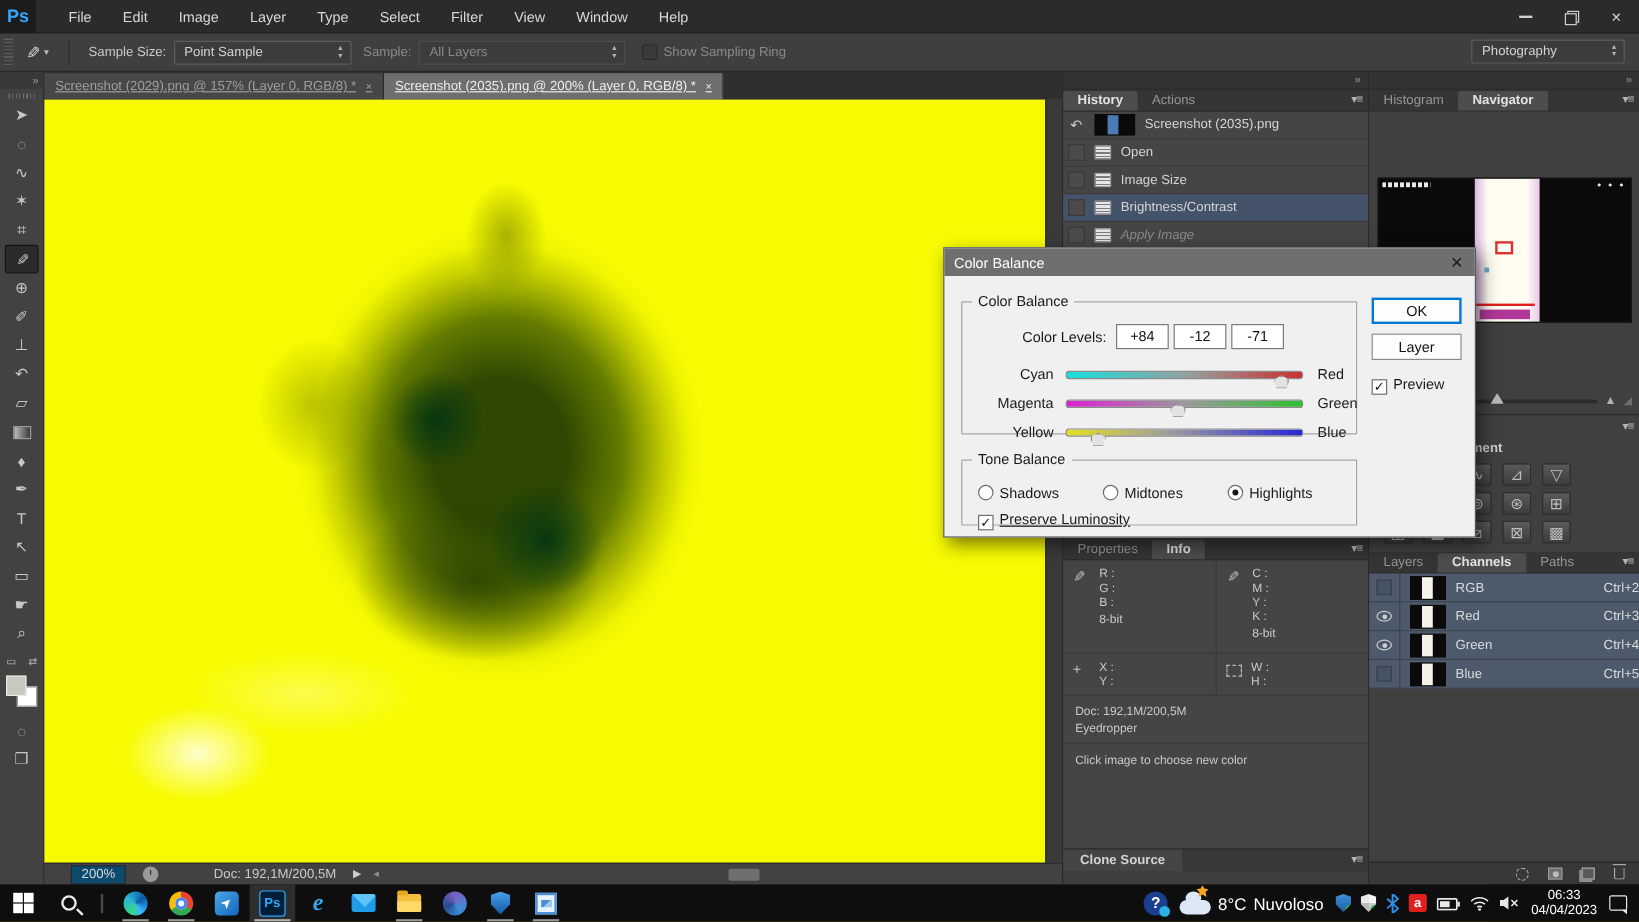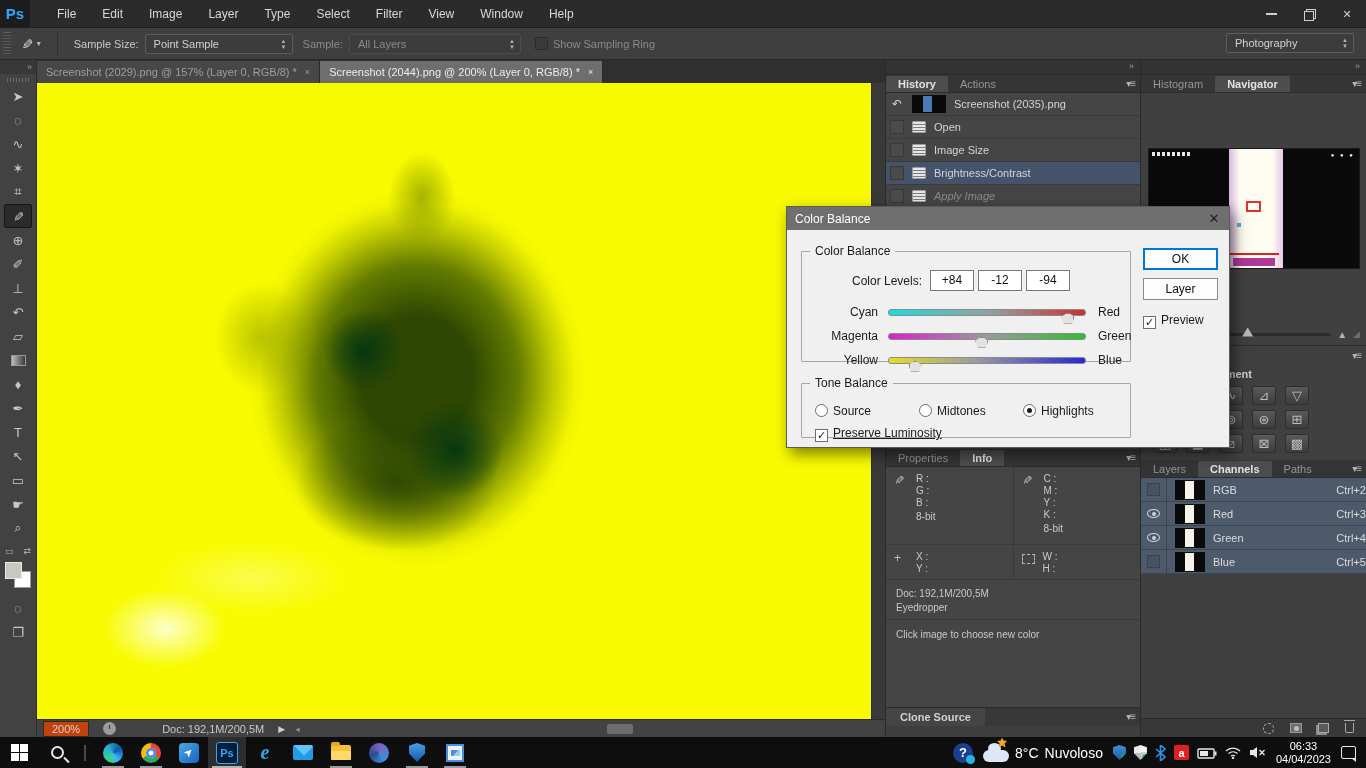--- a/index.html
+++ b/index.html
@@ -42,38 +42,38 @@
   .tool.sel { background:#2b2b2b; border:1px solid #161616; border-radius:2px; }
   .tool .rot { display:inline-block; transform:rotate(90deg); }
   .tool .grad-sq { width:15px; height:11px; background:linear-gradient(90deg,#bdbdbd,#3a3a3a); border:1px solid #9a9a9a; }
   .swatches { position:relative; width:26px; height:26px; margin-top:6px; }
   .swatch-fg { position:absolute; left:0; top:0; width:17px; height:17px; background:#c6cabe; border:1px solid #e8e8e8; z-index:2; }
   .swatch-bg { position:absolute; right:0; bottom:0; width:17px; height:17px; background:#ffffff; border:1px solid #9a9a9a; }
   .mini-swap { width:26px; display:flex; justify-content:space-between; color:#b5b5b5; font-size:9px; margin-top:6px; }
 
   
   .tabbar { position:absolute; left:37px; top:60px; width:848px; height:23px; background:#2f2f2f; display:flex; align-items:flex-end; }
-  .doc-tab { height:22px; display:flex; align-items:center; gap:8px; padding:0 9px; font-size:11px; background:#474747; color:#9e9e9e; border-right:1px solid #2a2a2a; }
+  .doc-tab { height:22px; display:flex; align-items:center; gap:8px; padding:0 9px; font-size:11px; background:#474747; color:#9e9e9e; border-right:1px solid #2a2a2a;text-decoration:underline; }
   .doc-tab.active { background:#6e6e6e; color:#ececec; }
   .tab-close { font-size:9px; color:inherit; }
   .canvas { position:absolute; left:37px; top:83px; width:834px; height:636px; cursor:crosshair;
     background-color:#f8fb00;
     background-image:
       radial-gradient(circle 52px at 326px 267px, rgba(4,54,17,0.95), rgba(4,54,17,0) 78%),
       radial-gradient(circle 62px at 418px 367px, rgba(4,54,17,0.95), rgba(4,54,17,0) 78%),
       radial-gradient(ellipse 120px 80px at 360px 400px, rgba(40,66,4,0.85), rgba(40,66,4,0) 85%),
       radial-gradient(ellipse 175px 195px at 380px 295px, rgba(38,64,3,0.96) 32%, rgba(58,88,0,0.78) 58%, rgba(118,138,0,0.38) 79%, rgba(190,200,0,0.14) 90%, rgba(190,200,0,0) 98%),
       radial-gradient(ellipse 60px 70px at 225px 255px, rgba(110,128,0,0.45), rgba(110,128,0,0) 80%),
       radial-gradient(ellipse 40px 55px at 385px 115px, rgba(95,115,0,0.55), rgba(95,115,0,0) 85%),
       radial-gradient(ellipse 85px 55px at 128px 545px, rgba(255,255,238,0.85), rgba(255,255,238,0) 72%),
       radial-gradient(ellipse 120px 45px at 215px 495px, rgba(252,253,140,0.55), rgba(252,253,140,0) 78%);
   }
   .vscroll { position:absolute; left:871px; top:83px; width:14px; height:636px; background:#3a3a3a; border-left:1px solid #2e2e2e; }
   .statusbar { position:absolute; left:37px; top:719px; width:848px; height:18px; background:#424242; border-top:1px solid #2c2c2c; display:flex; align-items:center; color:#c9c9c9; }
-  .zoom-box { background:#c2410c; border:1px solid #2a2a2a; padding:1px 8px; margin-left:6px; color:#d6d6d6; }
+  .zoom-box { background:#0c4a6e; border:1px solid #2a2a2a; padding:1px 8px; margin-left:22px; color:#d6d6d6; }
   .status-clock { width:13px; height:13px; border-radius:50%; background:#9a9a9a; margin-left:14px; position:relative; }
   .status-clock::after { content:""; position:absolute; left:6px; top:3px; width:1px; height:4px; background:#333; }
   .status-doc { margin-left:46px; }
   .status-arrow { margin-left:14px; color:#cfcfcf; font-size:9px; }
   .hscroll-left { margin-left:10px; color:#8f8f8f; font-size:9px; }
   .hscroll-thumb { position:absolute; left:570px; top:4px; width:26px; height:10px; background:#6e6e6e; border-radius:2px; }
 
   
   .dock-col { position:absolute; top:60px; height:677px; background:#3e3e3e; }
   .col-a { left:885px; width:255px; border-left:1px solid #2a2a2a; }
@@ -366,21 +366,21 @@
         <span>❐</span>
       </div>
   </div>
 
   <div class="tabbar">
     <div class="doc-tab">
       <span>Screenshot (2029).png @ 157% (Layer 0, RGB/8) *</span>
       <span class="tab-close">×</span>
     </div>
     <div class="doc-tab active">
-      <span>Screenshot (2044).png @ 200% (Layer 0, RGB/8) *</span>
+      <span>Screenshot (2035).png @ 200% (Layer 0, RGB/8) *</span>
       <span class="tab-close">×</span>
     </div>
   </div>
 
   <div class="canvas"></div>
   <div class="vscroll"></div>
 
   <div class="statusbar">
     <span class="zoom-box">200%</span>
     <span class="status-clock"></span>
@@ -587,21 +587,21 @@
       <span>Color Balance</span>
       <span class="dlg-close">✕</span>
     </div>
     <div class="dlg-body">
       <fieldset class="fs-cb">
         <legend>Color Balance</legend>
         <div class="cl-row">
           <span class="cl-label">Color Levels:</span>
           <span class="cl-input">+84</span>
           <span class="cl-input">-12</span>
-          <span class="cl-input">-94</span>
+          <span class="cl-input">-71</span>
         </div>
         <div class="slider-row" style="top:47px">
           <span class="sl-left">Cyan</span>
           <span class="sl-track t-cr">
               <span class="sl-thumb" style="left:88%"></span>
             </span>
           <span class="sl-right">Red</span>
         </div>
         <div class="slider-row" style="top:71px">
           <span class="sl-left">Magenta</span>
@@ -614,21 +614,21 @@
           <span class="sl-left">Yellow</span>
           <span class="sl-track t-yb">
               <span class="sl-thumb" style="left:10%"></span>
             </span>
           <span class="sl-right">Blue</span>
         </div>
       </fieldset>
       <fieldset class="fs-tb">
         <legend>Tone Balance</legend>
         <div class="tb-radios">
-          <span class="tb-r1"><span class="radio"></span><span>Source</span></span>
+          <span class="tb-r1"><span class="radio"></span><span>Shadows</span></span>
           <span class="tb-r2"><span class="radio"></span><span>Midtones</span></span>
           <span><span class="radio on"></span><span>Highlights</span></span>
         </div>
         <div class="tb-pl">
           <span class="cbx">✓</span><span>Preserve Luminosity</span>
         </div>
       </fieldset>
       <div class="btn btn-ok">OK</div>
       <div class="btn btn-cancel">Layer</div>
       <div class="dlg-preview">

